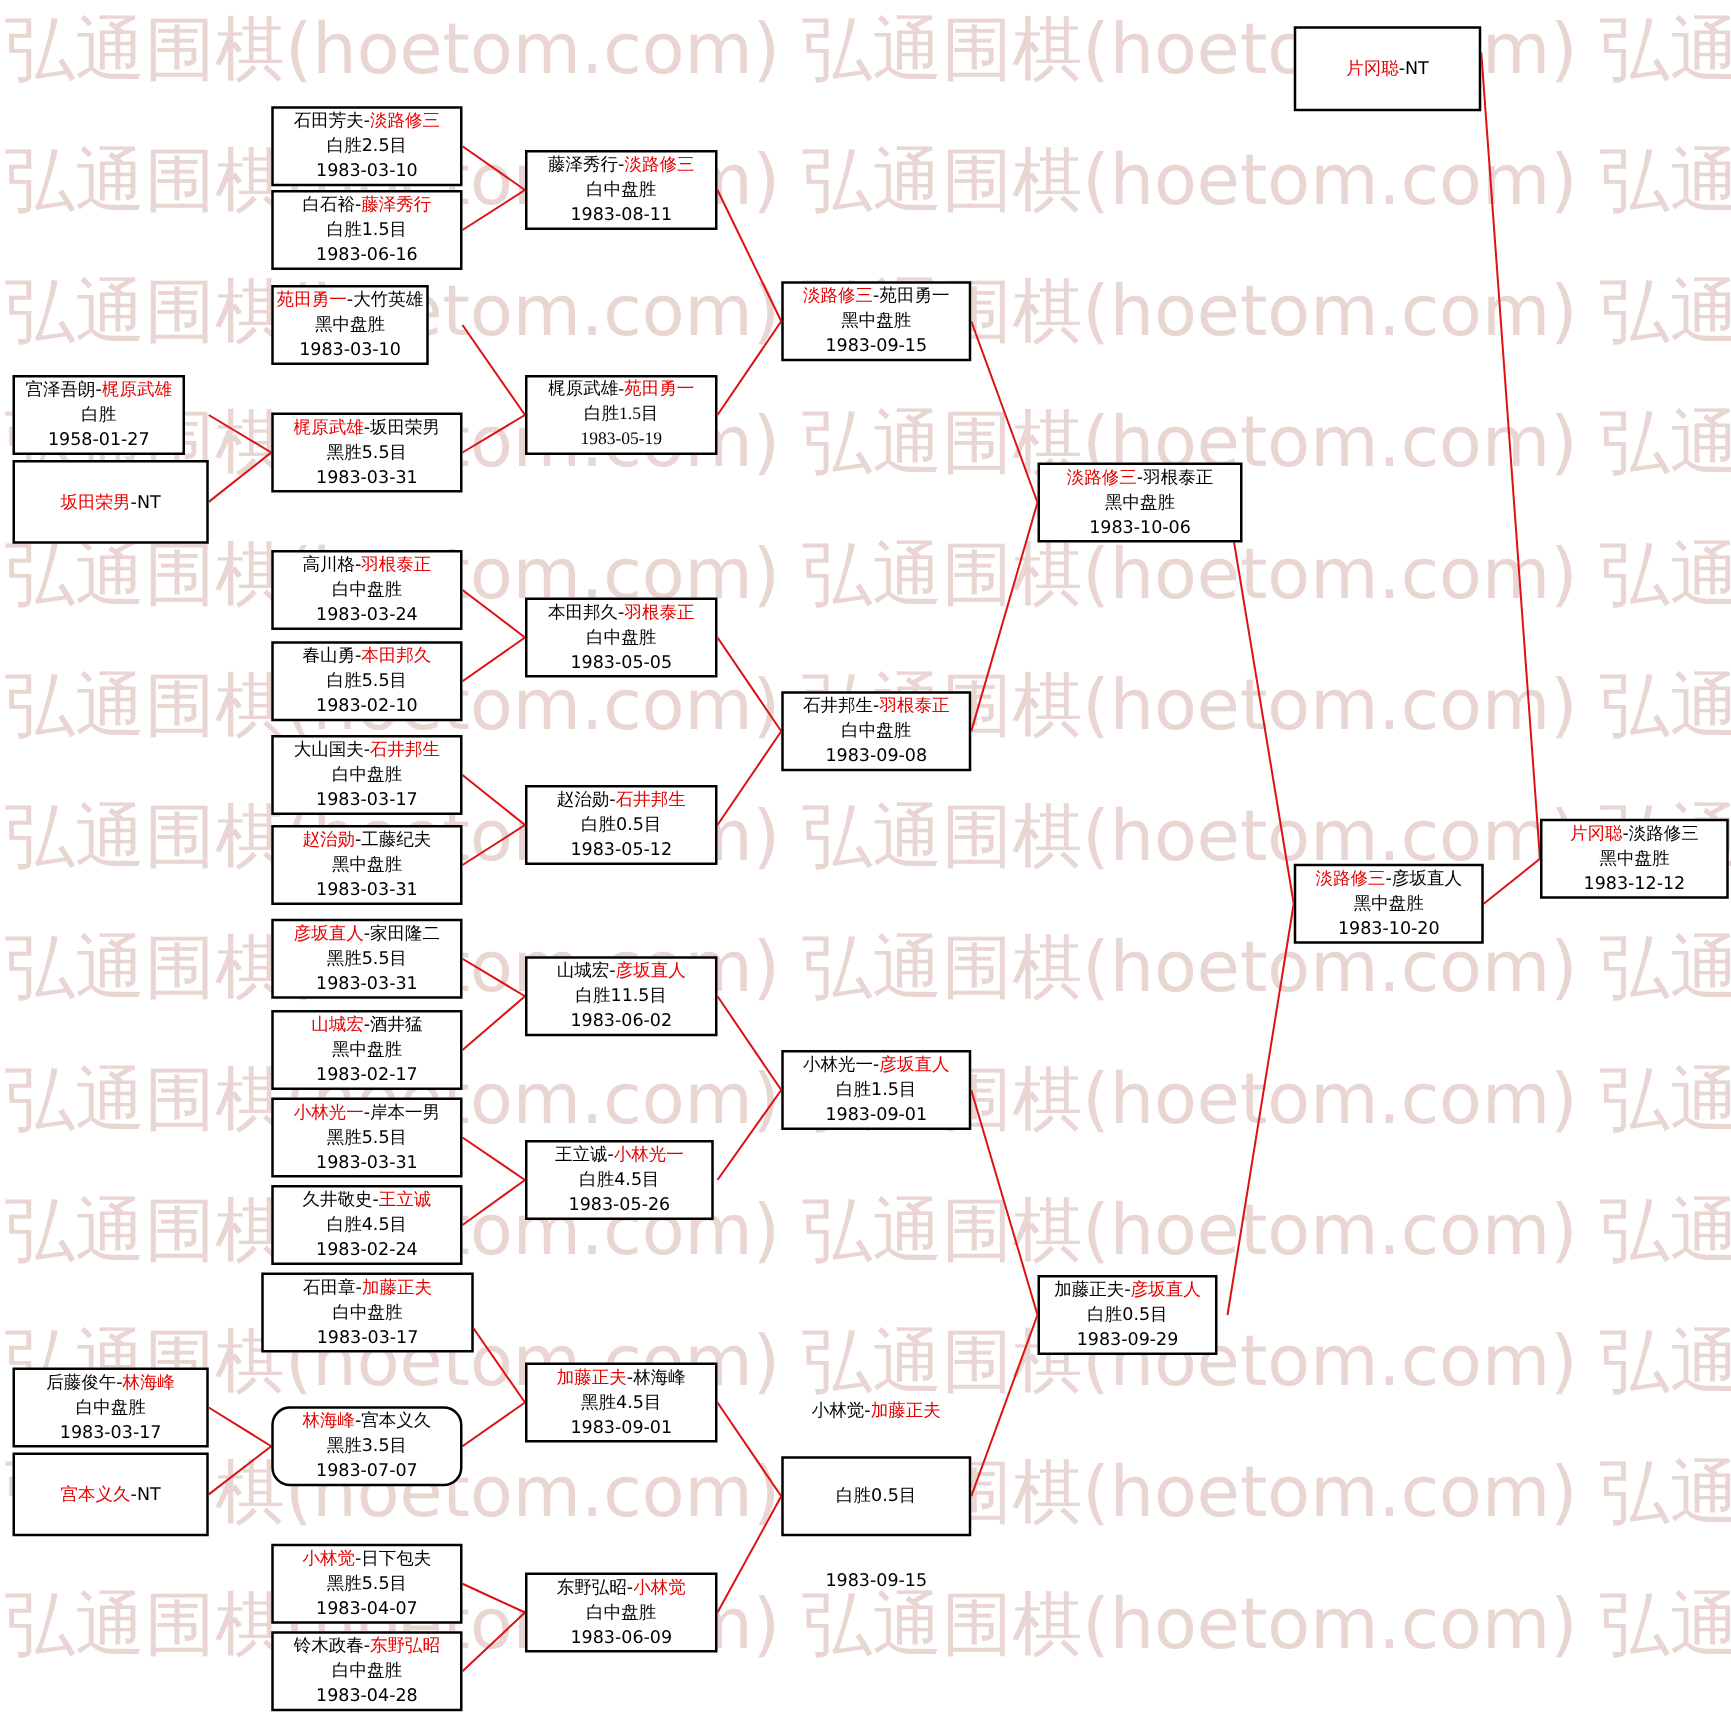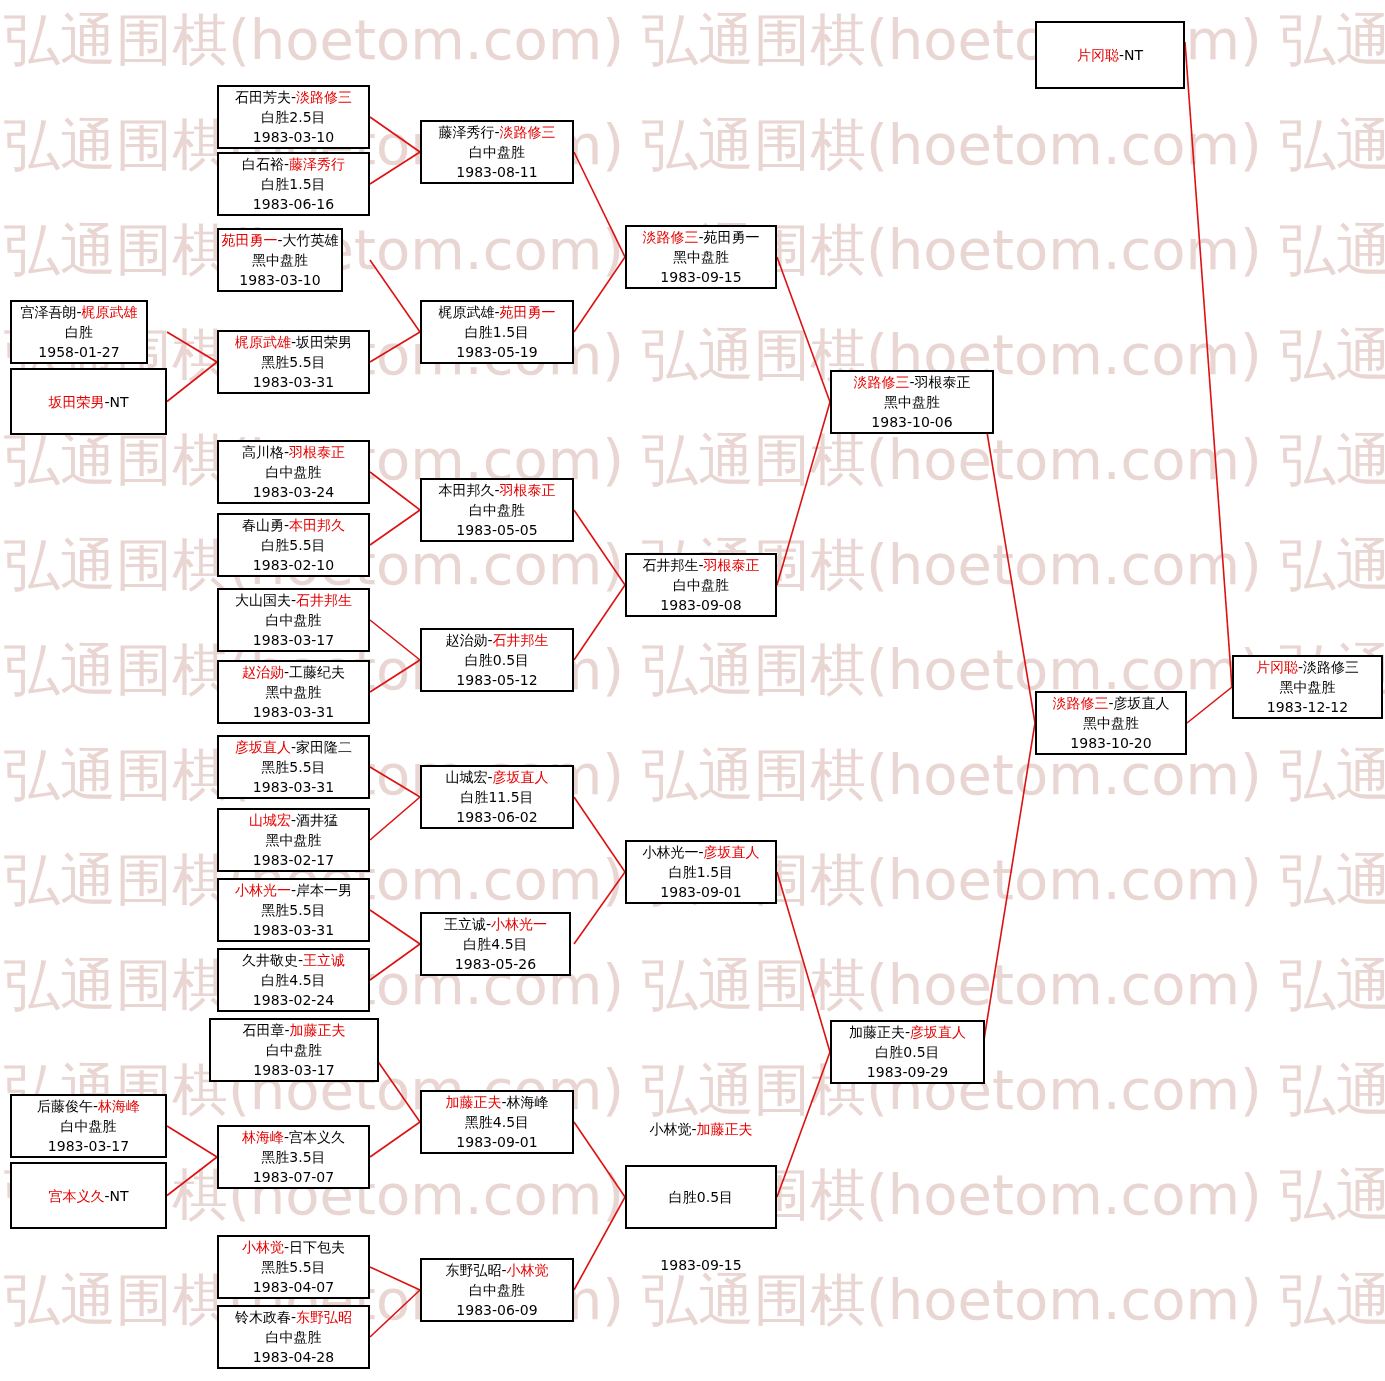--- a/index.html
+++ b/index.html
@@ -182,41 +182,41 @@
       <div class="node" style="left: 217px; top: 948px; width: 153px; height: 64px;">
         <div><span>久井敬史-</span><span class="win">王立诚</span><span></span></div>
         <div>白胜4.5目</div>
         <div>1983-02-24</div>
       </div>
       <div class="node" style="left: 209px; top: 1018px; width: 170px; height: 64px;">
         <div><span>石田章-</span><span class="win">加藤正夫</span><span></span></div>
         <div>白中盘胜</div>
         <div>1983-03-17</div>
       </div>
-      <div class="node" style="left: 217px; top: 1125px; width: 153px; height: 64px;">
+      <div class="node" style="left: 217px; top: 1125px; width: 153px; height: 64px; border-radius: 15px;">
         <div><span></span><span class="win">林海峰</span><span>-宫本义久</span></div>
         <div>黑胜3.5目</div>
         <div>1983-07-07</div>
       </div>
       <div class="node" style="left: 217px; top: 1235px; width: 153px; height: 64px;">
         <div><span></span><span class="win">小林觉</span><span>-日下包夫</span></div>
         <div>黑胜5.5目</div>
         <div>1983-04-07</div>
       </div>
       <div class="node" style="left: 217px; top: 1305px; width: 153px; height: 64px;">
         <div><span>铃木政春-</span><span class="win">东野弘昭</span><span></span></div>
         <div>白中盘胜</div>
         <div>1983-04-28</div>
       </div>
       <div class="node" style="left: 420px; top: 120px; width: 154px; height: 64px;">
         <div><span>藤泽秀行-</span><span class="win">淡路修三</span><span></span></div>
         <div>白中盘胜</div>
         <div>1983-08-11</div>
       </div>
-      <div class="node" style="left: 420px; top: 300px; width: 154px; height: 64px;">
+      <div class="node" style="left: 420px; top: 300px; width: 154px; height: 64px; font-family: Liberation Serif, serif;">
         <div><span>梶原武雄-</span><span class="win">苑田勇一</span><span></span></div>
         <div>白胜1.5目</div>
         <div>1983-05-19</div>
       </div>
       <div class="node" style="left: 420px; top: 478px; width: 154px; height: 64px;">
         <div><span>本田邦久-</span><span class="win">羽根泰正</span><span></span></div>
         <div>白中盘胜</div>
         <div>1983-05-05</div>
       </div>
       <div class="node" style="left: 420px; top: 628px; width: 154px; height: 64px;">
@@ -262,21 +262,21 @@
       <div class="node" style="left: 625px; top: 1165px; width: 152px; height: 64px; gap: 48px;">
         <div><span>小林觉-</span><span class="win">加藤正夫</span><span></span></div>
         <div>白胜0.5目</div>
         <div>1983-09-15</div>
       </div>
       <div class="node" style="left: 830px; top: 370px; width: 164px; height: 64px;">
         <div><span></span><span class="win">淡路修三</span><span>-羽根泰正</span></div>
         <div>黑中盘胜</div>
         <div>1983-10-06</div>
       </div>
-      <div class="node" style="left: 830px; top: 1020px; width: 155px; height: 64px;">
+      <div class="node" style="left: 830px; top: 1020px; width: 144px; height: 64px;">
         <div><span>加藤正夫-</span><span class="win">彦坂直人</span><span></span></div>
         <div>白胜0.5目</div>
         <div>1983-09-29</div>
       </div>
       <div class="node" style="left: 1035px; top: 691px; width: 152px; height: 64px;">
         <div><span></span><span class="win">淡路修三</span><span>-彦坂直人</span></div>
         <div>黑中盘胜</div>
         <div>1983-10-20</div>
       </div>
       <div class="node" style="left: 1035px; top: 8px; width: 150px; height: 68px; margin-top: 13px;">

